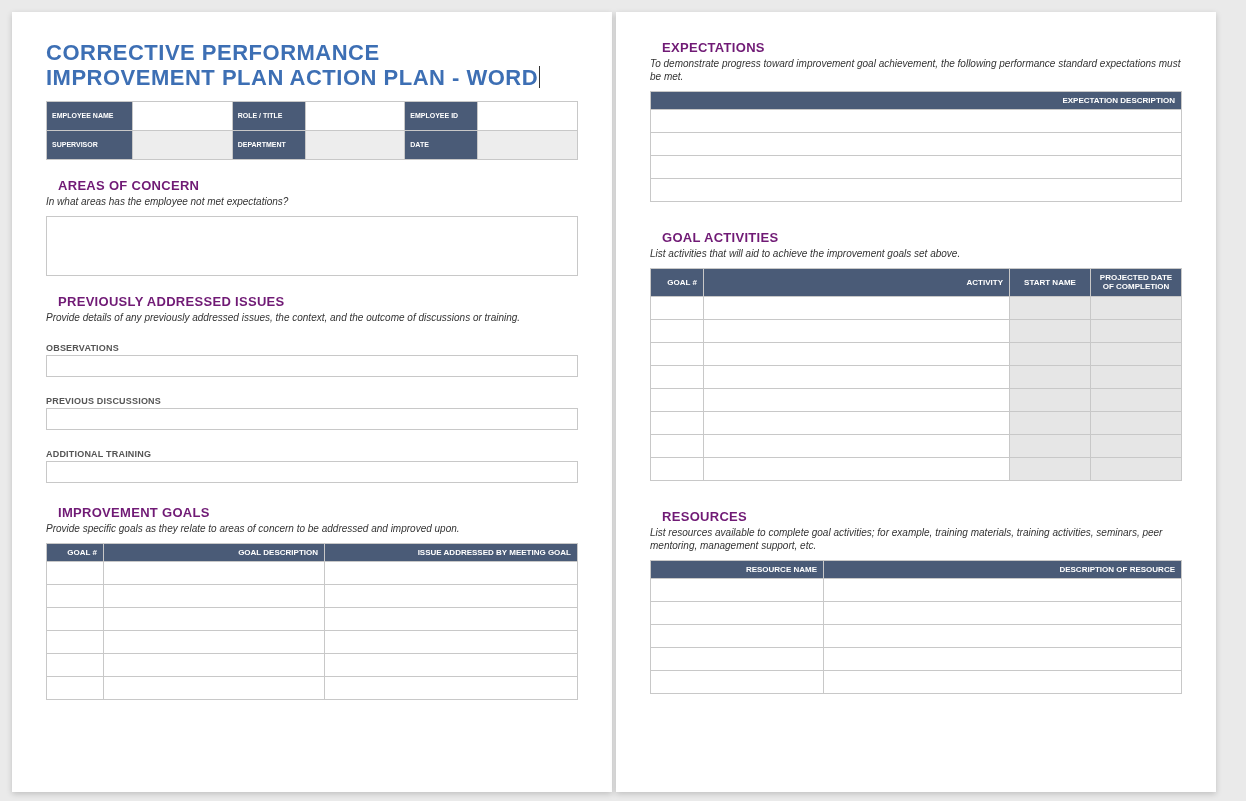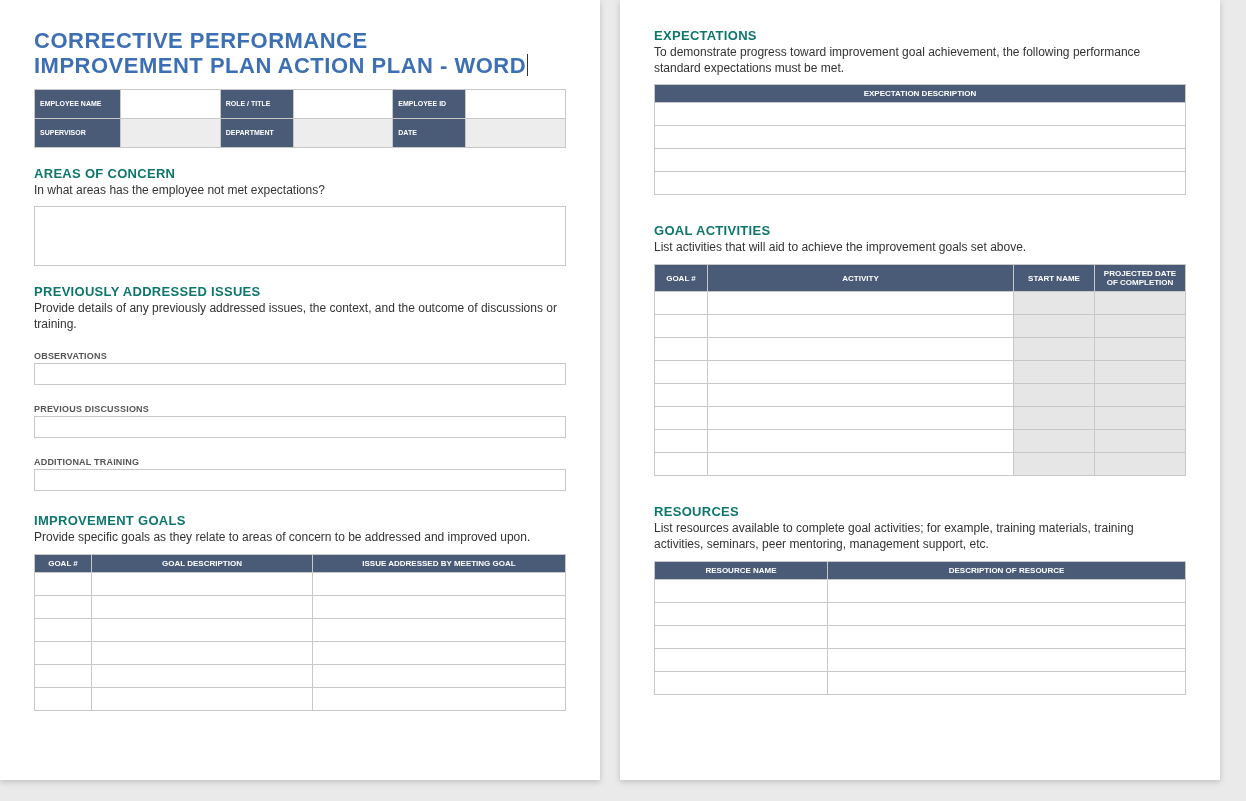--- a/index.html
+++ b/index.html
@@ -4,21 +4,22 @@
 <style>
   body {
     margin: 0;
     padding: 0;
     background: #f0f0f0;
     font-family: "Century Gothic", "Segoe UI", Arial, sans-serif;
     color: #333;
   }
   .workspace {
     display: flex;
-    gap: 20px;
+    gap: 4px;
+    padding: 12px;
     box-sizing: border-box;
     width: 1246px;
     height: 801px;
     background: #eaeaea;
   }
   .page {
     background: #fff;
     box-shadow: 0 2px 6px rgba(0,0,0,0.18);
     width: 600px;
     height: 780px;
@@ -65,31 +66,32 @@
   .meta-table td.label.wide {
     width: 75px;
   }
   .meta-table td.value {
     background: #fff;
   }
   .meta-table tr.alt td.value {
     background: #ededed;
   }
   .section-title {
-    color: #0f766e;
+    color: #701a75;
     font-weight: 700;
     font-size: 13px;
-    margin: 0 0 2px 0;
+    margin: 0 0 2px 12px;
     letter-spacing: 0.3px;
   }
   .section-desc {
-    font-size: 12px;
+    font-size: 10px;
     color: #333;
     margin: 0 0 8px 0;
     line-height: 1.3;
+    font-style: italic;
   }
   .sub-label {
     font-size: 9px;
     font-weight: 600;
     color: #555;
     margin: 19px 0 2px 0;
     letter-spacing: 0.2px;
   }
   .large-box {
     border: 1px solid #c8c8c8;
@@ -107,21 +109,21 @@
   table.data {
     width: 100%;
     border-collapse: collapse;
     font-size: 8px;
     margin-bottom: 14px;
   }
   table.data th {
     background: #4a5b77;
     color: #fff;
     font-weight: 700;
-    text-align: center;
+    text-align: right;
     padding: 4px 6px;
     border: 1px solid #c8c8c8;
     font-size: 8px;
     line-height:1.15;
   }
   table.data th.center {
     text-align:center;
   }
   table.data td {
     border: 1px solid #c8c8c8;

